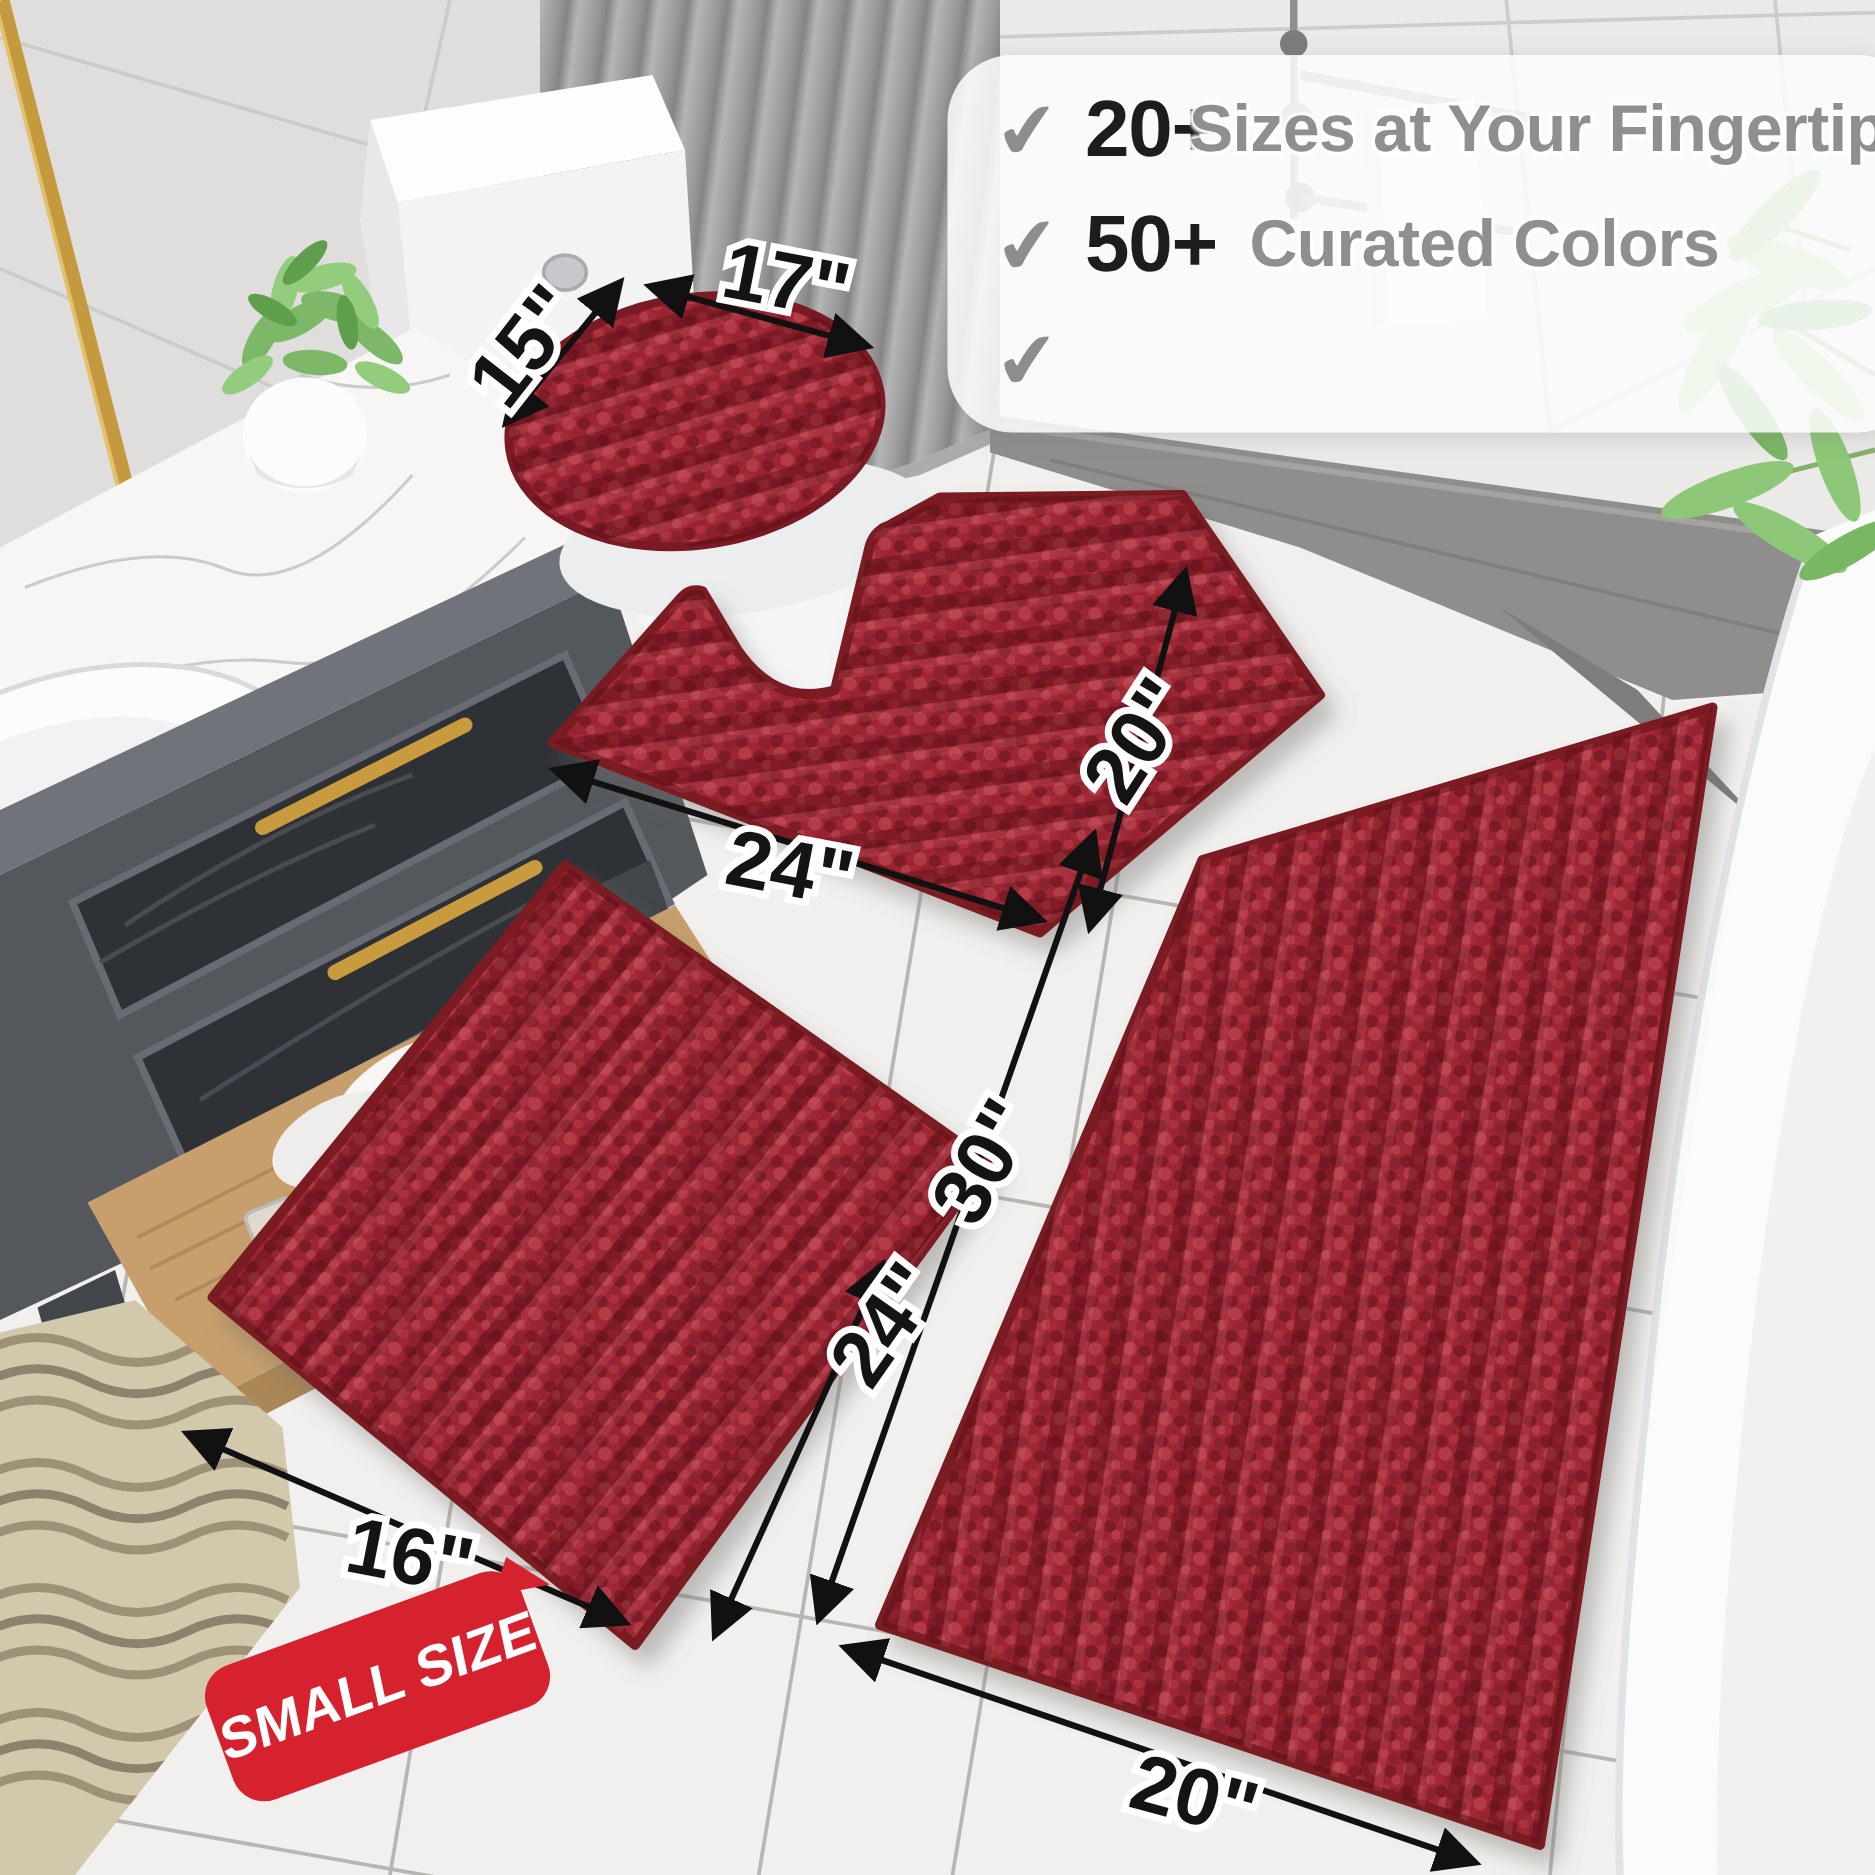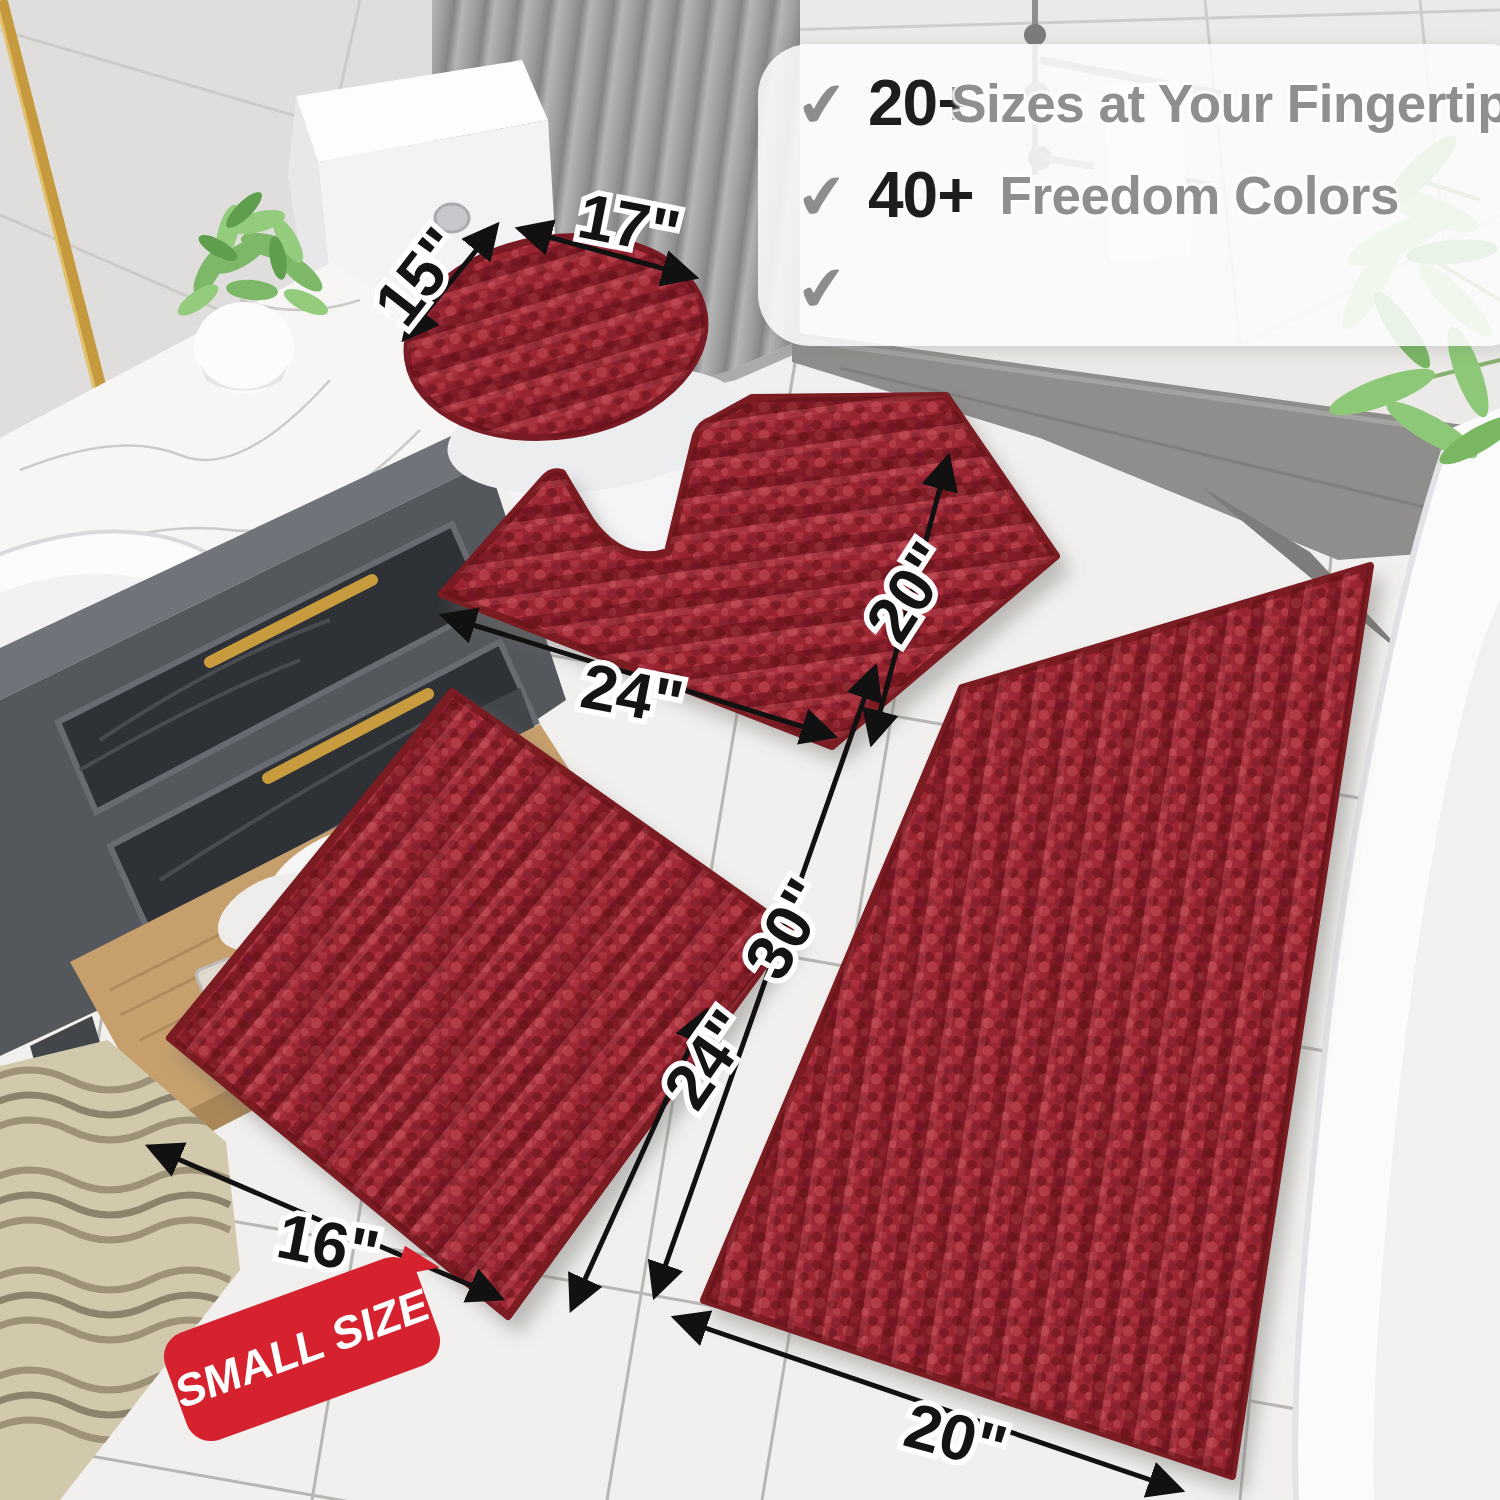--- a/index.html
+++ b/index.html
@@ -319,22 +319,22 @@
 </svg>
 
 <div class="panel">
   <div class="frow">
     <span class="fcheck">✔</span>
     <span class="fnum">20+</span>
     <span class="ftext">Sizes at Your Fingertips</span>
   </div>
   <div class="frow">
     <span class="fcheck">✔</span>
-    <span class="fnum">40+</span>
-    <span class="ftext">Freedom Colors</span>
+    <span class="fnum">50+</span>
+    <span class="ftext">Curated Colors</span>
   </div>
   <div class="frow">
     <span class="fcheck">✔</span>
     <span class="fnum"></span>
   </div>
 </div>
 
 <div class="badge">
   <div class="tail"></div>
   <span class="btext">SMALL SIZE</span>

